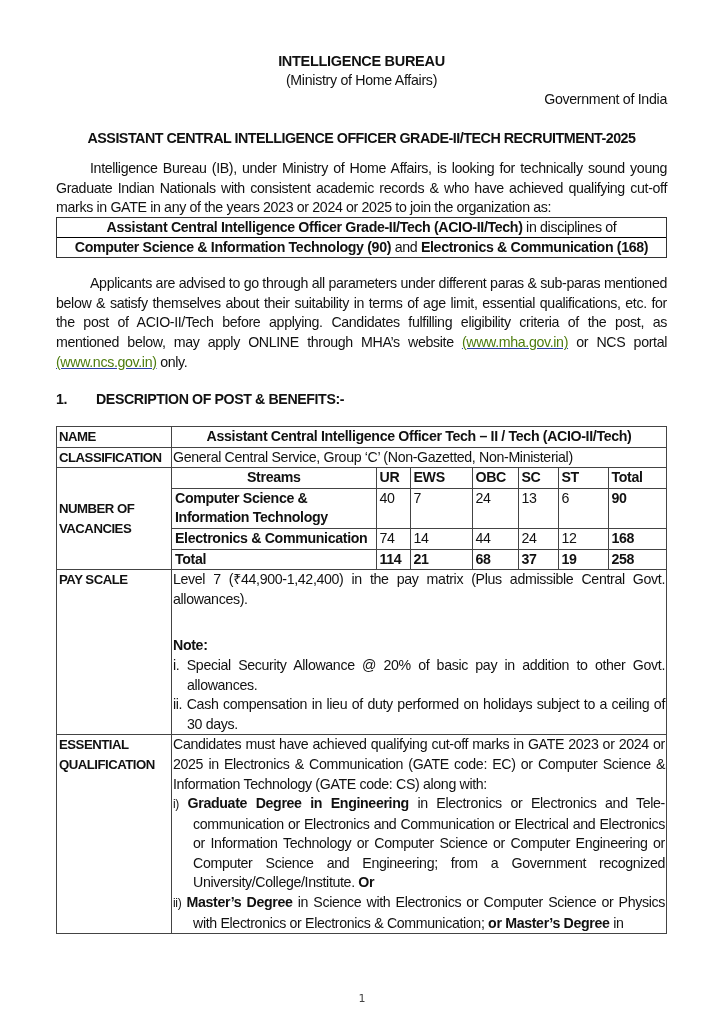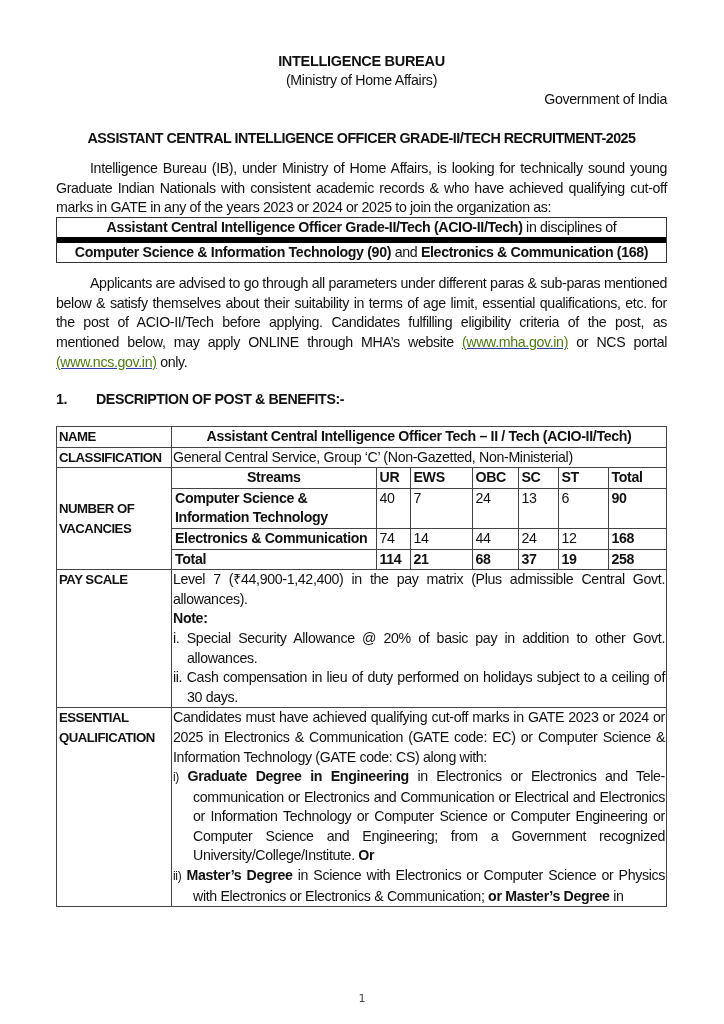--- a/index.html
+++ b/index.html
@@ -3,35 +3,35 @@
   <meta charset="utf-8">
   <style>
     html, body { margin: 0; padding: 0; background: #ffffff; }
     body {
       width: 724px; height: 1024px; position: relative; overflow: hidden;
       font-family: "Liberation Sans", sans-serif; color: #111;
       font-size: 14.2px;
     }
     .page { position: absolute; left: 56px; top: 0; width: 611px; }
     .center { text-align: center; }
-    .b { font-weight: bold; }
+    .b { font-weight: bold; margin-top: 27px; }
     .hdr1 { position: absolute; top: 51px; left: 0; width: 611px; text-align: center; font-weight: bold; font-size: 14.5px; line-height: 20px; letter-spacing: -0.3px; }
     .hdr2 { position: absolute; top: 71px; left: 0; width: 611px; text-align: center; line-height: 19px; letter-spacing: -0.3px; }
     .hdr3 { position: absolute; top: 90px; left: 0; width: 611px; text-align: right; line-height: 19px; letter-spacing: -0.3px; }
     .title { position: absolute; top: 128px; left: 0; width: 611px; text-align: center; font-weight: bold; font-size: 14.3px; letter-spacing: -0.5px; line-height: 20px; }
     .para { position: absolute; left: 0; width: 611px; line-height: 19.7px; letter-spacing: -0.35px; text-align: justify; }
     .para .ind { display: inline-block; width: 34px; }
     .p1 { top: 159px; }
     .p2 { top: 274px; }
     .boxed {
       position: absolute; left: 0; top: 217px; width: 609px;
       border: 1px solid #333;
     }
     .boxed .row { text-align: center; line-height: 19px; letter-spacing: -0.35px; }
-    .boxed .row + .row { border-top: 6px solid #000000; }
+    .boxed .row + .row { border-top: 1px solid #000000; }
     a.link { color: #4d7c0f; text-decoration: underline; text-decoration-color: #2b3ea8; }
     .sec { position: absolute; top: 389px; left: 0; width: 611px; font-weight: bold; line-height: 20px; letter-spacing: -0.4px; }
     .sec .num { display: inline-block; width: 40px; }
 
     table.main {
       position: absolute; left: 0; top: 426px; width: 611px;
       border-collapse: collapse; table-layout: fixed;
       line-height: 19.6px; letter-spacing: -0.35px;
     }
     table.main td { border: 1px solid #444; vertical-align: top; padding: 0 1px; }

